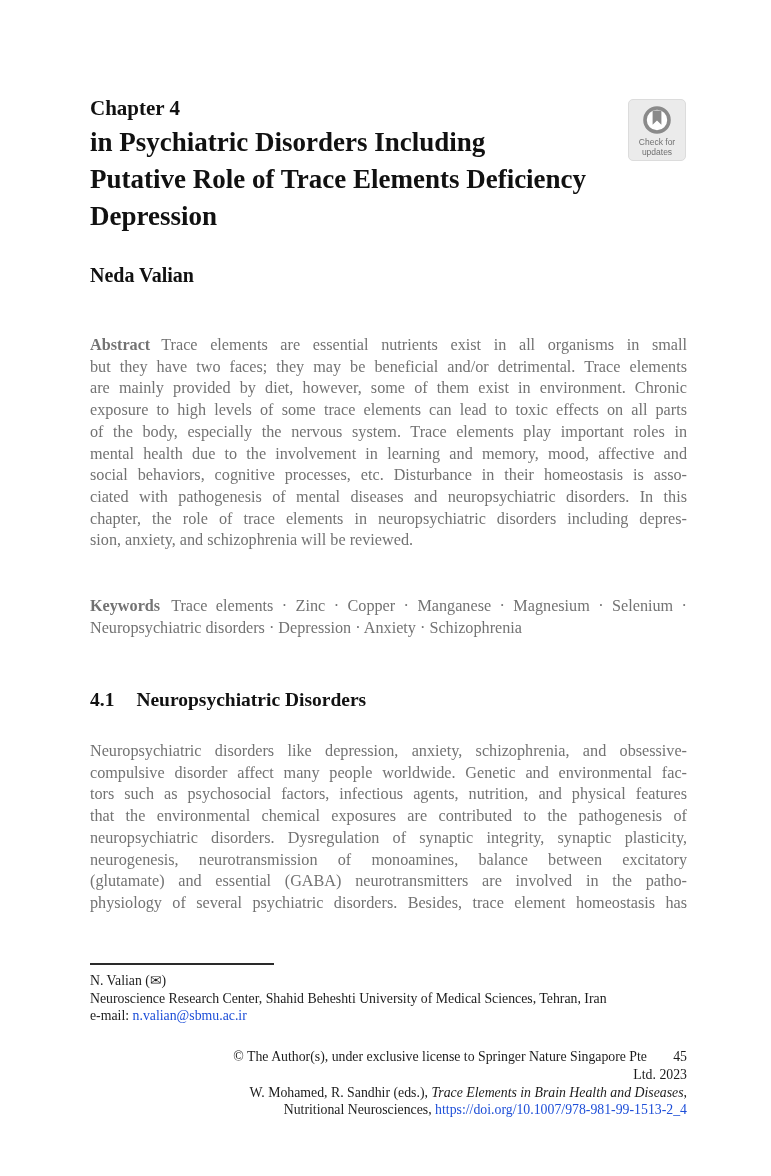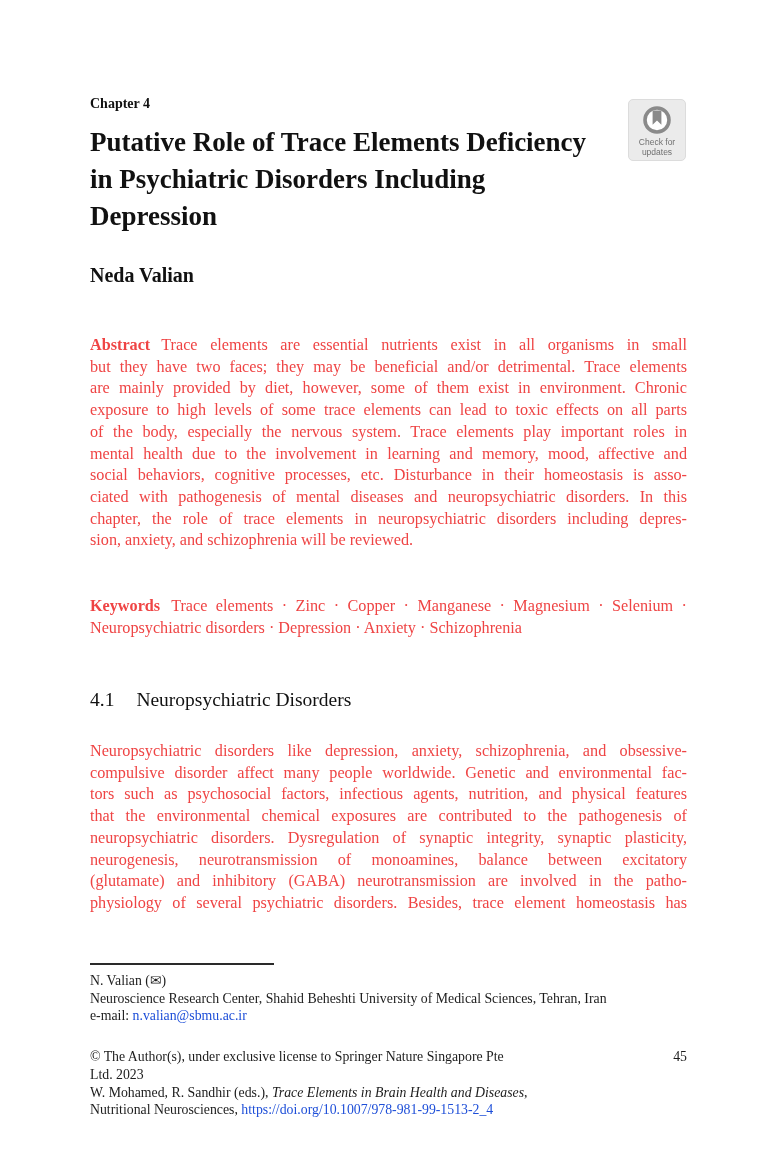--- a/index.html
+++ b/index.html
@@ -8,21 +8,21 @@
     width: 771px; height: 1176px;
     font-family: "Liberation Serif", serif;
     color: #1c1c1c;
     position: relative;
     overflow: hidden;
   }
   .page { position: absolute; inset: 0; background: #ffffff; }
 
   .chapter-label {
     position: absolute; left: 90px; top: 96px;
-    font-size: 14px; font-weight: bold; color: #111;
+    font-size: 21px; font-weight: bold; color: #111;
   }
   .chapter-title {
     position: absolute; left: 90px; top: 124px; width: 545px;
     font-size: 27px; font-weight: bold; color: #111;
     line-height: 37px;
   }
   .chapter-title .tline { display: block; }
 
   .update-badge {
     position: absolute; left: 628px; top: 99px;
@@ -41,63 +41,63 @@
     text-align: center; margin-top: 2px;
   }
 
   .author-name {
     position: absolute; left: 90px; top: 264px;
     font-size: 20px; font-weight: bold; color: #111;
   }
 
   .para {
     position: absolute; left: 90px; width: 597px;
-    font-size: 16.2px; line-height: 21.7px; color: #ef4444;
+    font-size: 16.2px; line-height: 21.7px; color: #737373;
   }
   .jline, .jfirst { text-align: justify; text-align-last: justify; }
   .para-end .jline:last-child { text-align-last: left; }
   .leftline { text-align: left; }
   b.run-in { margin-right: 11px; }
 
   .abstract-block { top: 335px; }
   .keywords-block { top: 596px; }
   .body-block { top: 741px; }
 
   .section-heading {
     position: absolute; left: 90px; top: 689px;
-    font-size: 19.5px; font-weight: normal; color: #111;
+    font-size: 19.5px; font-weight: bold; color: #111;
   }
   .section-heading .sec-num { margin-right: 22px; }
 
   .footnote-rule {
     position: absolute; left: 90px; top: 963px;
     width: 184px; height: 1.5px; background: #2a2a2a;
   }
   .footnote {
     position: absolute; left: 90px; top: 972px; width: 597px;
     font-size: 13.8px; line-height: 17.6px; color: #1c1c1c;
   }
   .imprint {
     position: absolute; left: 90px; top: 1048px; width: 597px;
-    font-size: 13.8px; line-height: 17.8px; color: #1c1c1c;
+    font-size: 13.8px; line-height: 17.8px; color: #1c1c1c; text-align: right;
   }
   .imprint-row1 { position: relative; padding-right: 40px; }
   .page-number { position: absolute; right: 0; top: 0; }
   a.link { color: #1d4ed8; text-decoration: none; cursor: pointer; }
 </style>
 </head>
 <body>
 
 <div class="page">
 
   <div class="chapter-label">Chapter 4</div>
 
   <div class="chapter-title">
+    <span class="tline">in Psychiatric Disorders Including</span>
     <span class="tline">Putative Role of Trace Elements Deficiency</span>
-    <span class="tline">in Psychiatric Disorders Including</span>
     <span class="tline">Depression</span>
   </div>
 
   <div class="update-badge">
     <span>
       <svg width="30" height="30" viewBox="0 0 30 30">
         <circle cx="15" cy="15" r="12" fill="#ffffff" stroke="#8a8a8a" stroke-width="3.6"></circle>
         <path d="M10.6 5.5 H19.4 V19.8 L15 15.6 L10.6 19.8 Z" fill="#8a8a8a"></path>
       </svg>
     </span>
@@ -138,21 +138,21 @@
   </div>
 
   <div class="para body-block">
     <div>
         <div class="jline">Neuropsychiatric disorders like depression, anxiety, schizophrenia, and obsessive-</div>
         <div class="jline">compulsive disorder affect many people worldwide. Genetic and environmental fac-</div>
         <div class="jline">tors such as psychosocial factors, infectious agents, nutrition, and physical features</div>
         <div class="jline">that the environmental chemical exposures are contributed to the pathogenesis of</div>
         <div class="jline">neuropsychiatric disorders. Dysregulation of synaptic integrity, synaptic plasticity,</div>
         <div class="jline">neurogenesis, neurotransmission of monoamines, balance between excitatory</div>
-        <div class="jline">(glutamate) and inhibitory (GABA) neurotransmission are involved in the patho-</div>
+        <div class="jline">(glutamate) and essential (GABA) neurotransmitters are involved in the patho-</div>
         <div class="jline">physiology of several psychiatric disorders. Besides, trace element homeostasis has</div>
       </div>
   </div>
 
   <div class="footnote-rule"></div>
 
   <div class="footnote">
     <div>N. Valian (✉)</div>
     <div>Neuroscience Research Center, Shahid Beheshti University of Medical Sciences, Tehran, Iran</div>
     <div><span>e-mail: </span><a class="link">n.valian@sbmu.ac.ir</a></div>

